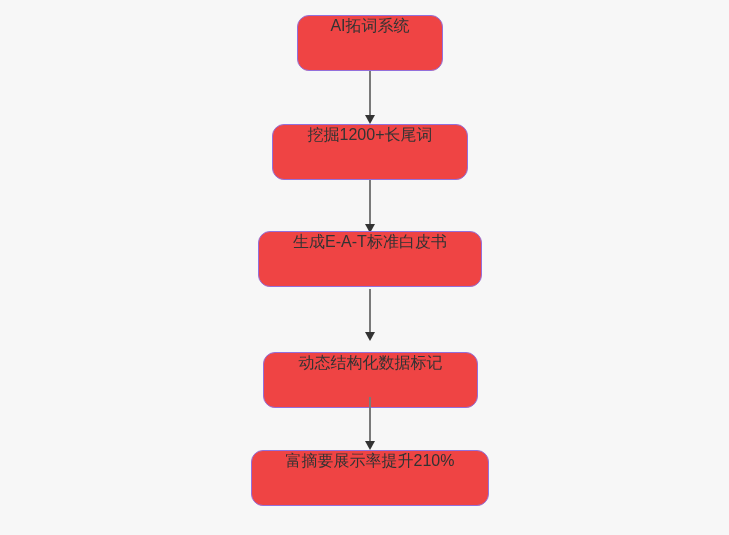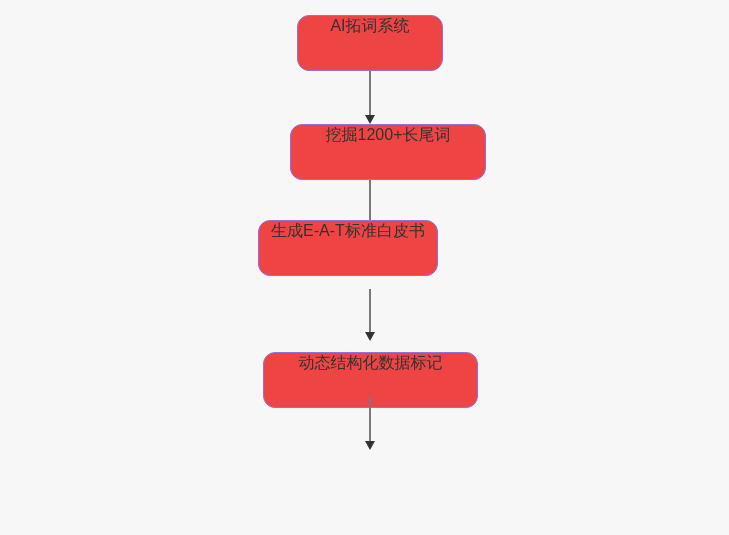--- a/index.html
+++ b/index.html
@@ -26,22 +26,22 @@
     justify-content: center;
   }
   .node-label {
     color: #333333;
     font-size: 16px;
     line-height: 1.2;
     white-space: nowrap;
     text-align: center;
   }
   .node-1 { left: 297px; top: 15px;  width: 146px; height: 56px; }
-  .node-2 { left: 272px; top: 124px; width: 196px; height: 56px; margin-left: 18px; }
-  .node-3 { left: 258px; top: 220px; width: 180px; height: 56px; }
+  .node-2 { left: 272px; top: 124px; width: 196px; height: 56px; }
+  .node-3 { left: 258px; top: 231px; width: 224px; height: 56px; }
   .node-4 { left: 263px; top: 352px; width: 215px; height: 56px; }
   .node-5 { left: 251px; top: 450px; width: 238px; height: 56px; }
 
   .arrow {
     position: absolute;
     left: 365px;
     width: 10px;
     display: flex;
     flex-direction: column;
     align-items: center;
@@ -97,14 +97,17 @@
 
   <div class="node node-4">
     <span class="node-label">动态结构化数据标记</span>
   </div>
 
   <div class="arrow arrow-4">
     <div class="arrow-line"></div>
     <div class="arrow-head"></div>
   </div>
 
+  <div class="node node-5">
+    <span class="node-label">富摘要展示率提升210%</span>
+  </div>
 
 </div>
 
 </body></html>

